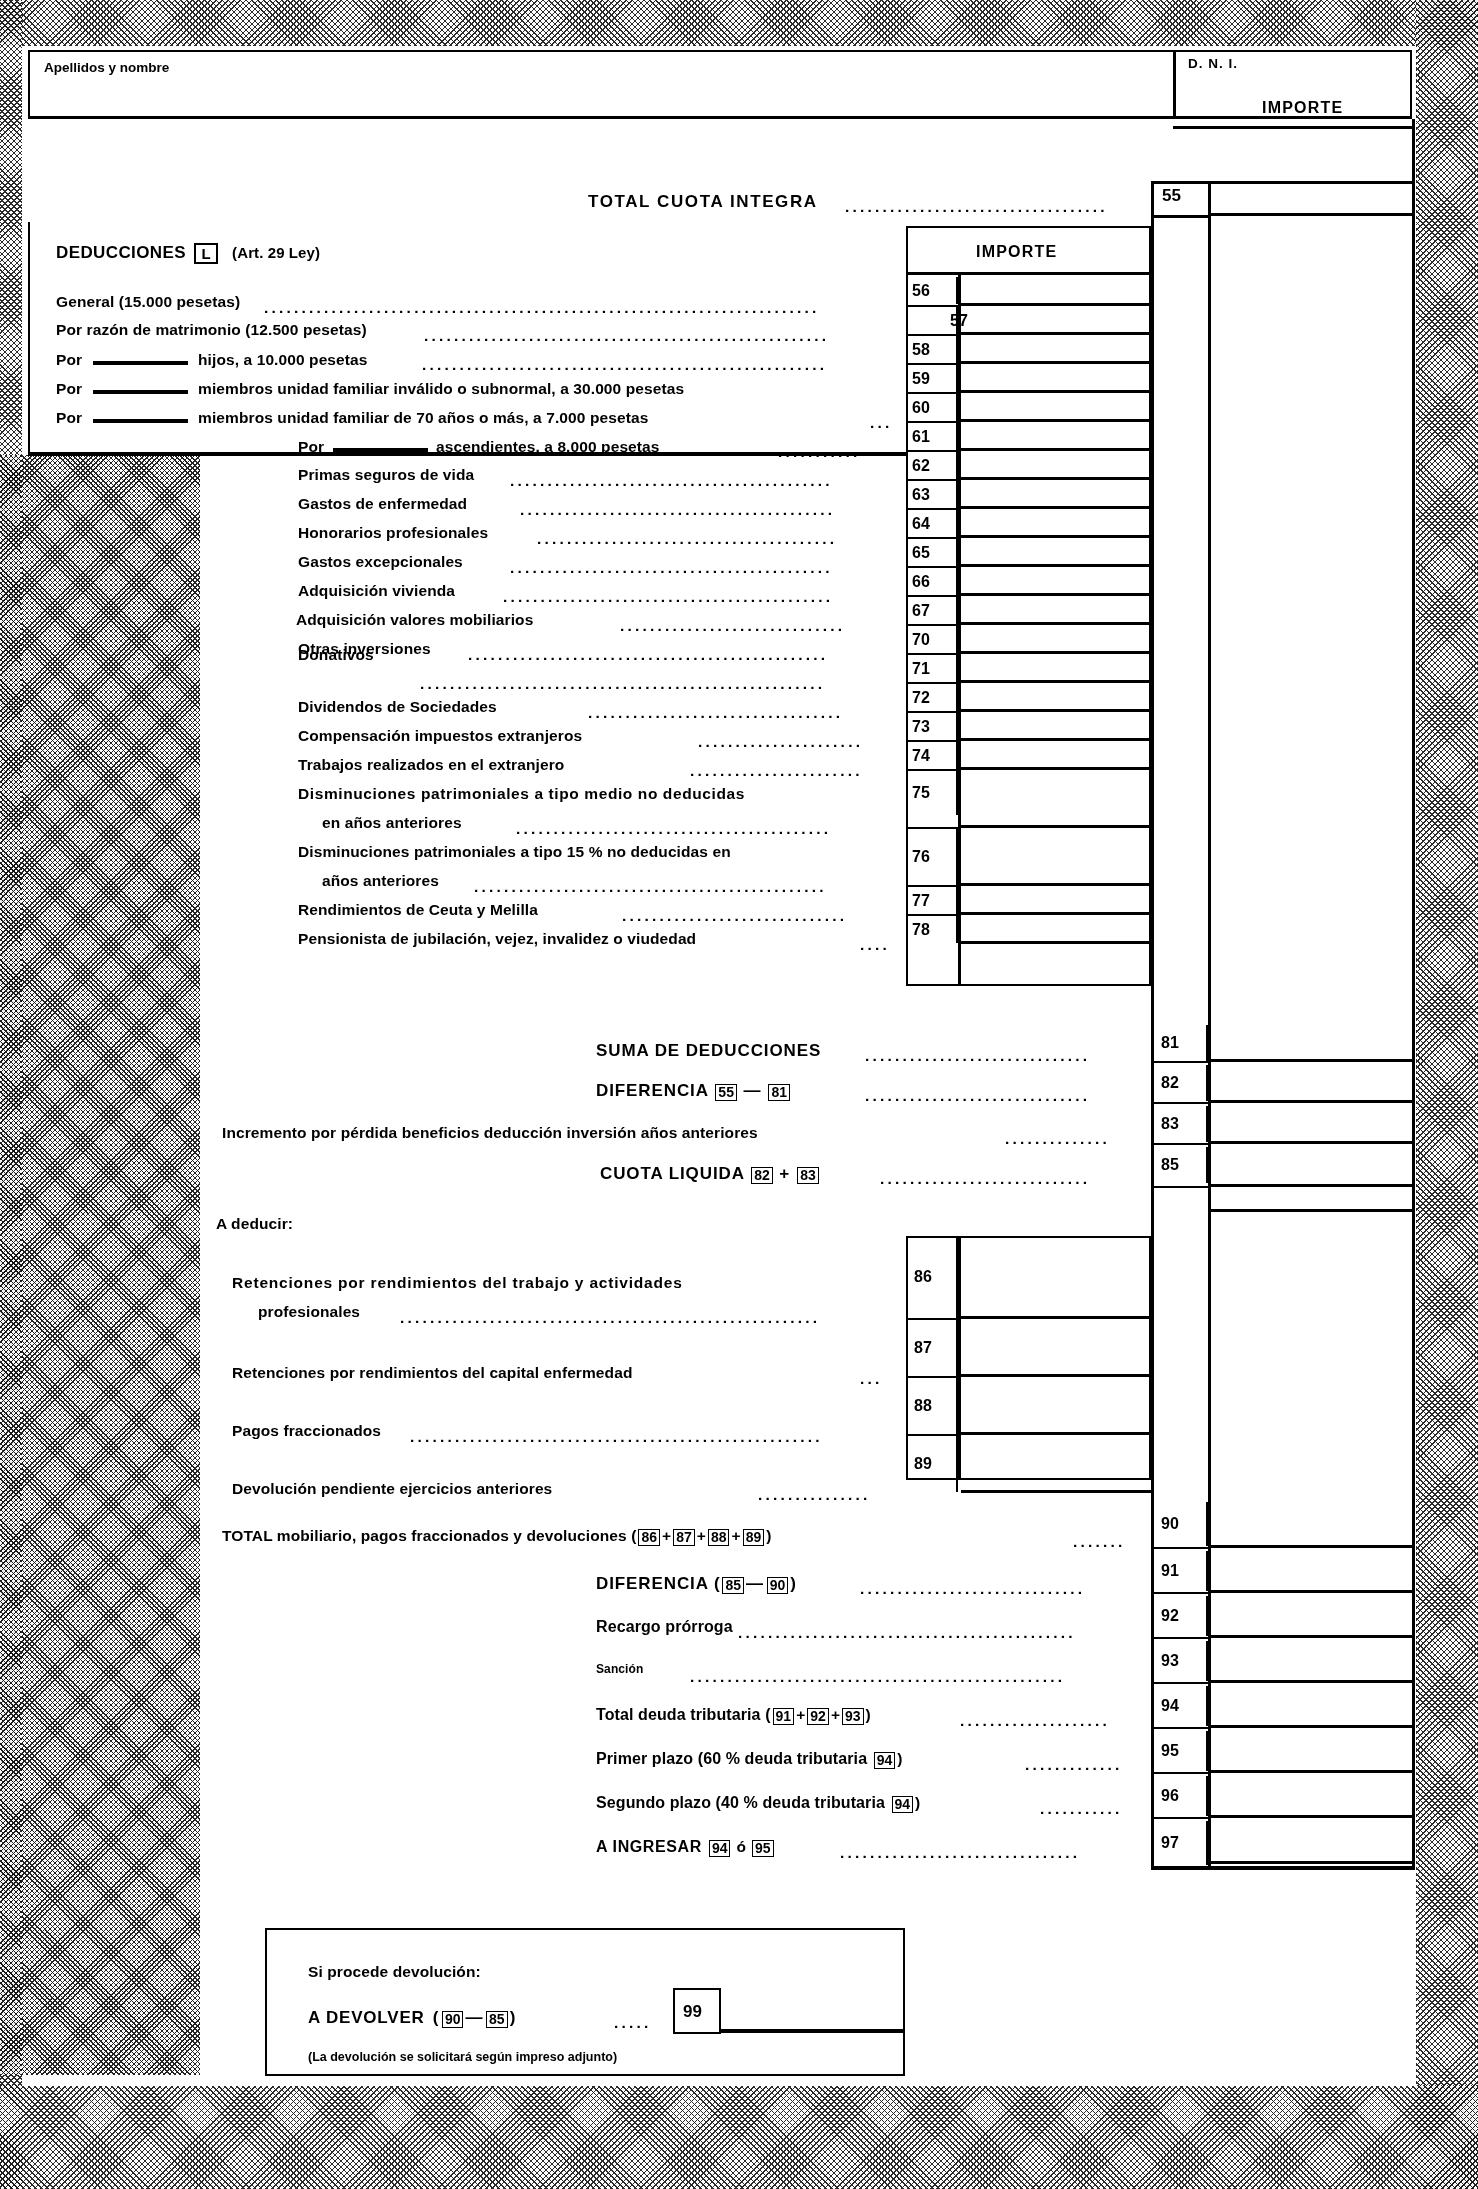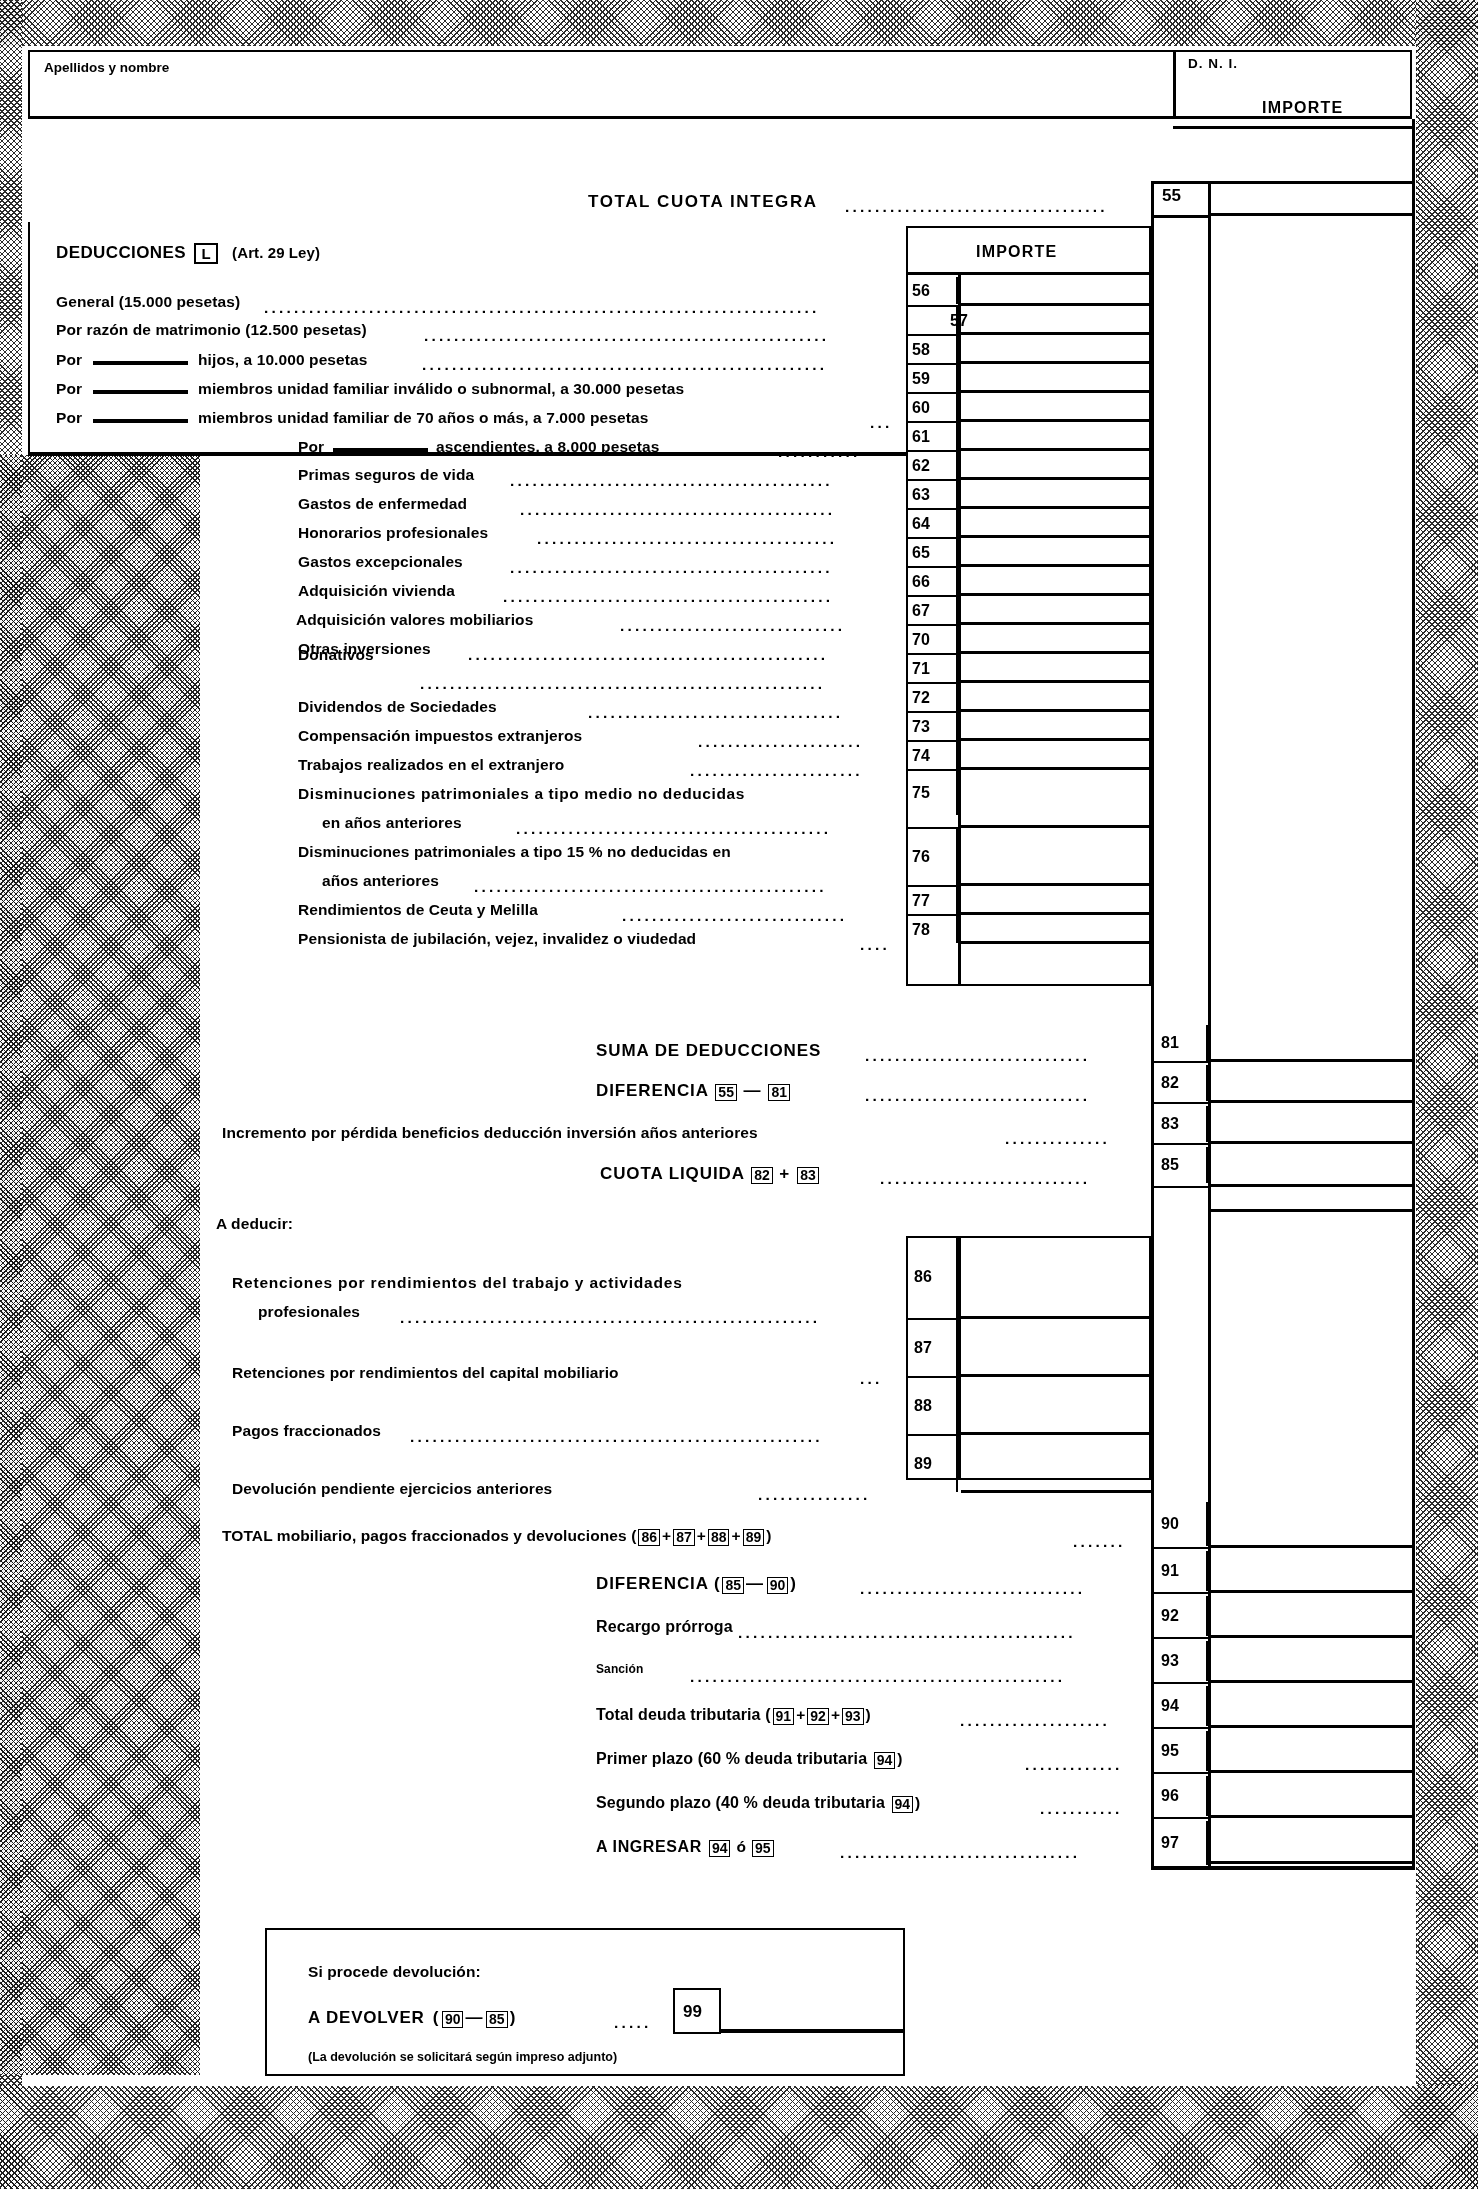--- a/index.html
+++ b/index.html
@@ -330,21 +330,21 @@
   <div class="framebox" style="left:906px;top:1236px;width:245px;height:244px;"></div>
   <div class="vr" style="left:958px;top:1236px;width:3px;height:244px;"></div>
 
   <div class="t lbl" style="left:232px;top:1274px;letter-spacing:.8px;">Retenciones por rendimientos del trabajo y actividades</div>
   <div class="t lbl" style="left:258px;top:1303px;">profesionales</div>
   <div class="dots" style="left:400px;top:1309px;width:508px;">........................................................</div>
   <div class="numcell" style="left:906px;top:1236px;width:52px;height:82px;padding-left:8px;">86</div>
   <div class="hr" style="left:961px;top:1316px;width:190px;height:3px;"></div>
   <div class="hr" style="left:906px;top:1318px;width:52px;height:2px;"></div>
 
-  <div class="t lbl" style="left:232px;top:1364px;">Retenciones por rendimientos del capital mobiliario</div>
+  <div class="t lbl" style="left:232px;top:1364px;">Retenciones por rendimientos del capital enfermedad</div>
   <div class="dots" style="left:860px;top:1370px;width:48px;">...</div>
   <div class="numcell" style="left:906px;top:1320px;width:52px;height:56px;padding-left:8px;">87</div>
   <div class="hr" style="left:961px;top:1374px;width:190px;height:3px;"></div>
   <div class="hr" style="left:906px;top:1376px;width:52px;height:2px;"></div>
 
   <div class="t lbl" style="left:232px;top:1422px;">Pagos fraccionados</div>
   <div class="dots" style="left:410px;top:1428px;width:498px;">.......................................................</div>
   <div class="numcell" style="left:906px;top:1378px;width:52px;height:56px;padding-left:8px;">88</div>
   <div class="hr" style="left:961px;top:1432px;width:190px;height:3px;"></div>
   <div class="hr" style="left:906px;top:1434px;width:52px;height:2px;"></div>

